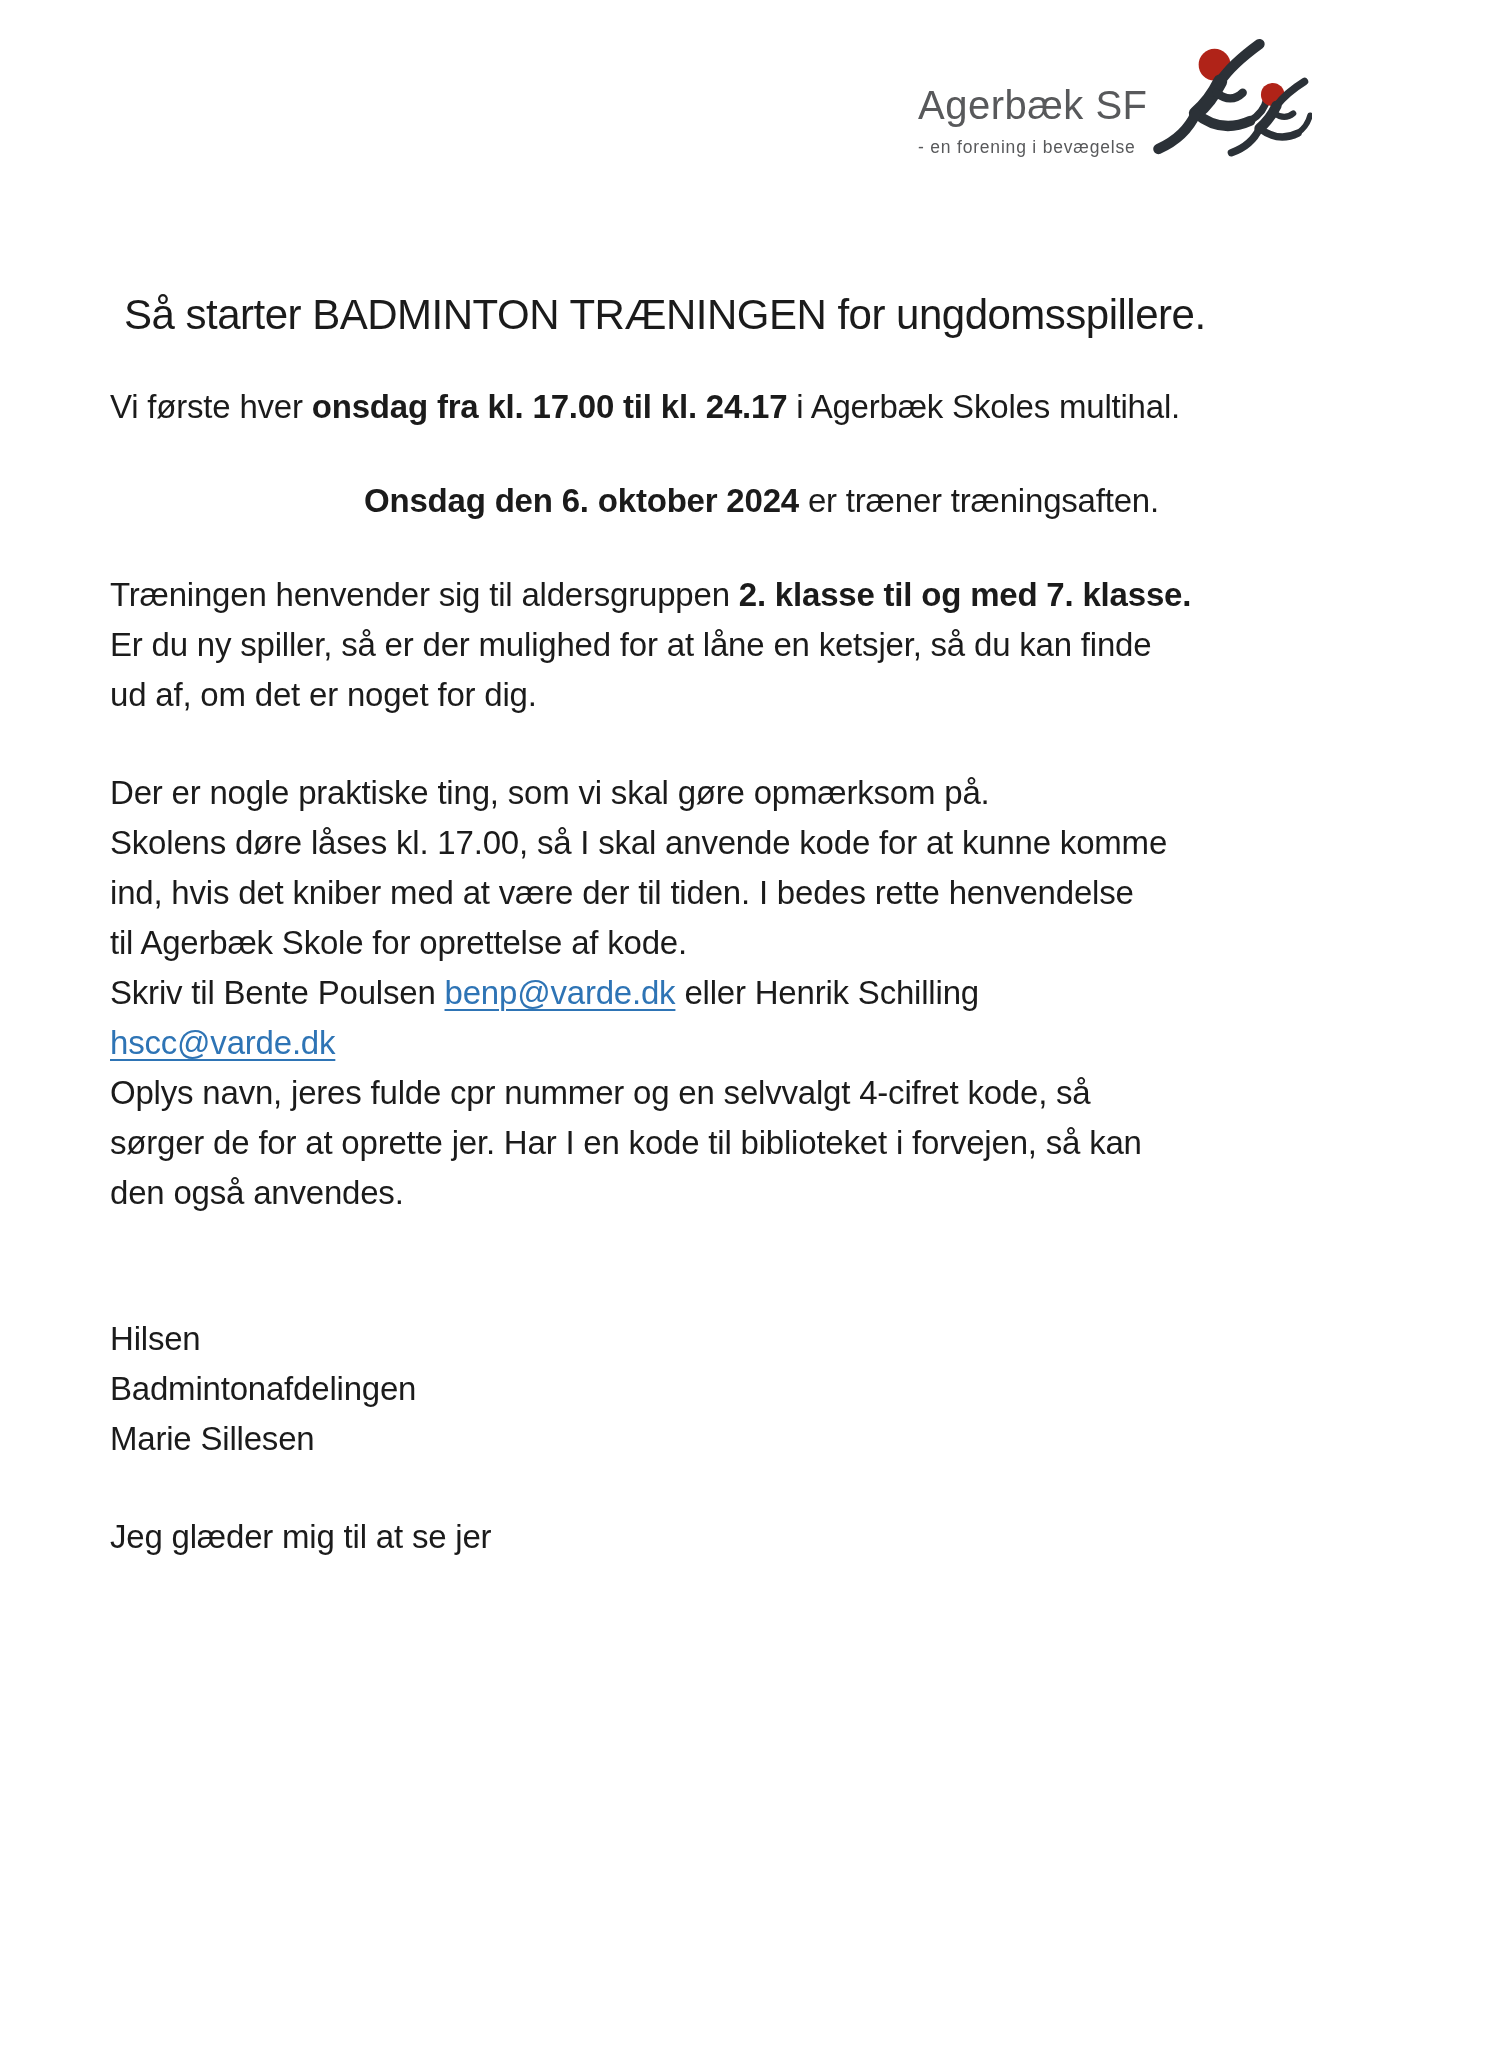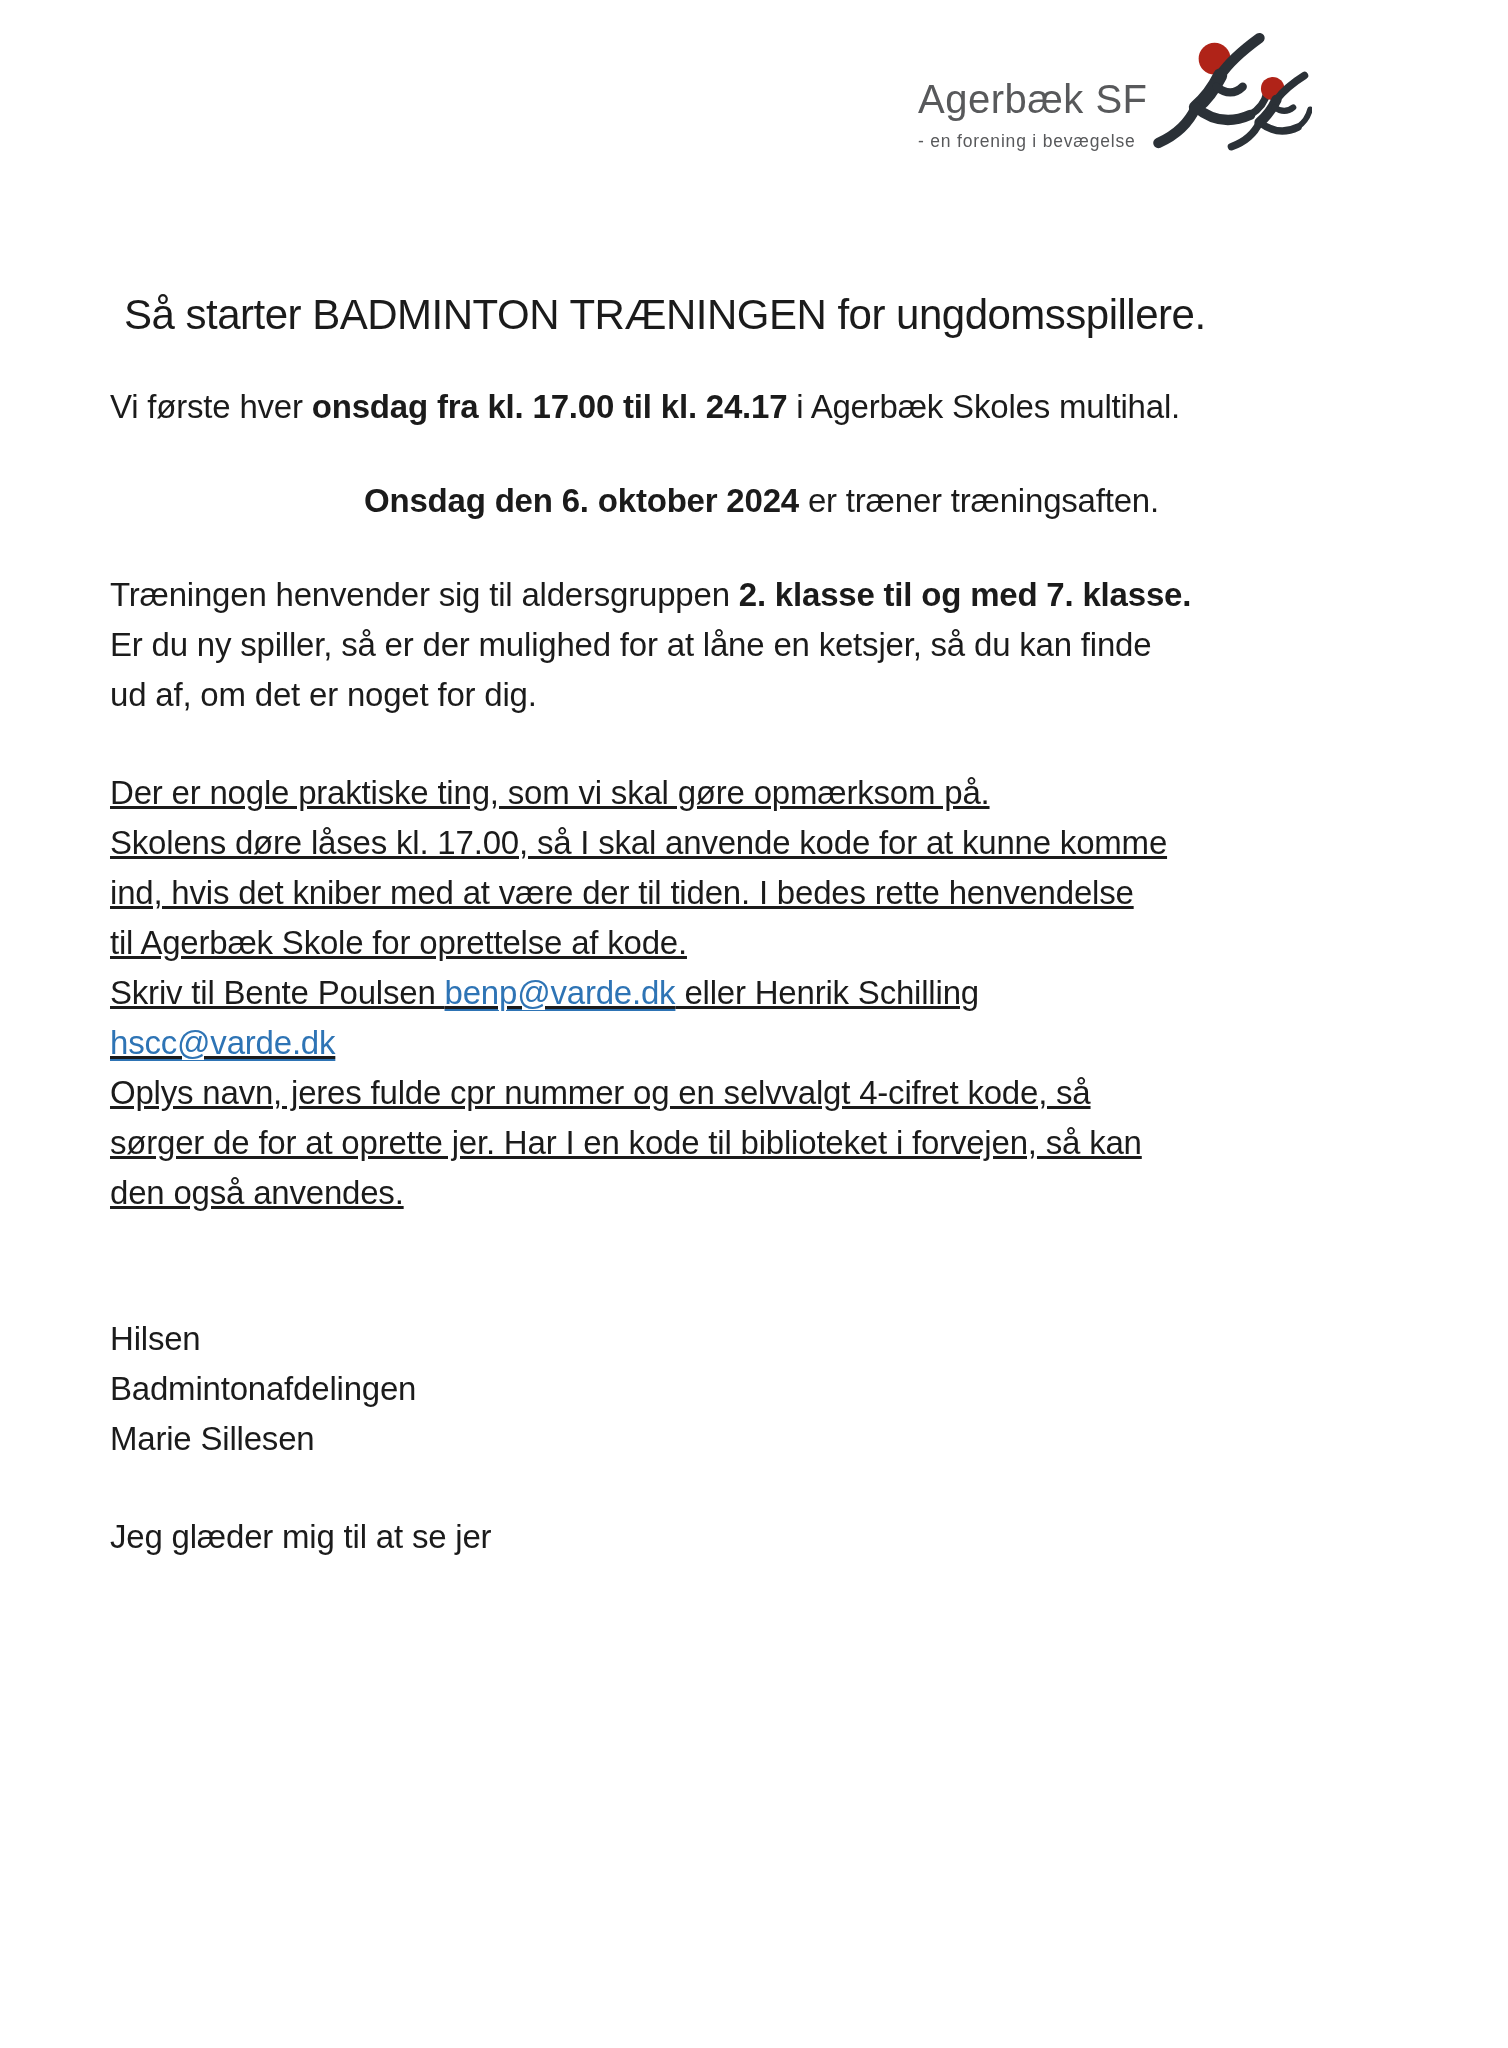--- a/index.html
+++ b/index.html
@@ -19,21 +19,21 @@
     margin: 0 auto;
     background: var(--page-bg);
     font-family: "Liberation Sans", sans-serif;
     color: var(--text-color);
     overflow: hidden;
   }
 
   
   .logo {
     position: absolute;
-    top: 30px;
+    top: 36px;
     left: 918px;
     display: flex;
     align-items: center;
   }
   .logo-textblock {
     display: flex;
     flex-direction: column;
     align-items: flex-start;
     margin-top: 34px;
   }
@@ -73,21 +73,21 @@
     margin: 14px;
     letter-spacing: -0.5px;
   }
   .para {
     font-size: 33px;
     line-height: 50px;
     margin: 44px 0 0 0;
     letter-spacing: -0.2px;
   }
   .para.centered { text-align: center; }
-  .para.practical { margin-top: 48px; text-decoration: underline; }
+  .para.practical { margin-top: 48px; }
   .para.closing { margin-top: 48px; }
   .para.signature { margin-top: 96px; }
   .bold { font-weight: 700; }
   a.link {
     color: var(--link-color);
     text-decoration: underline;
     text-underline-offset: 5px;
     text-decoration-thickness: 2px;
   }
 </style>

